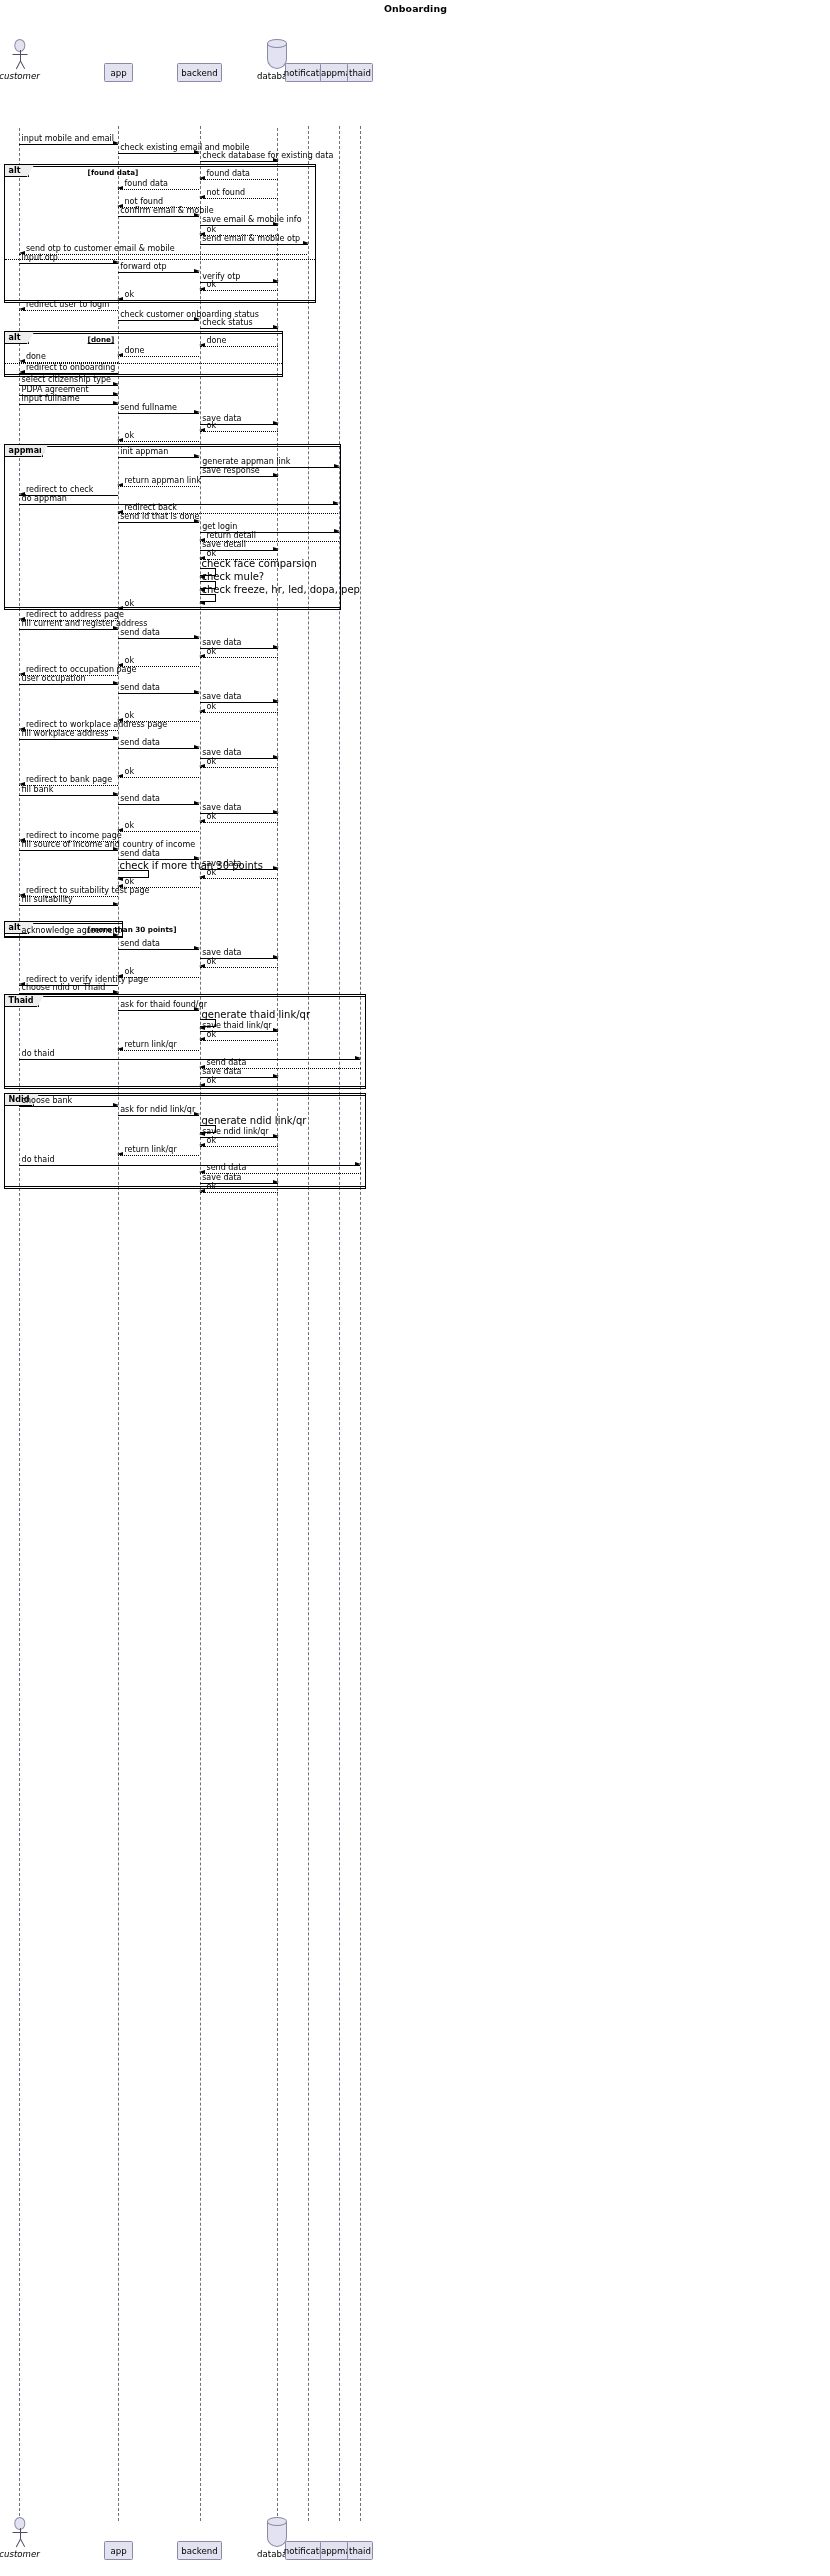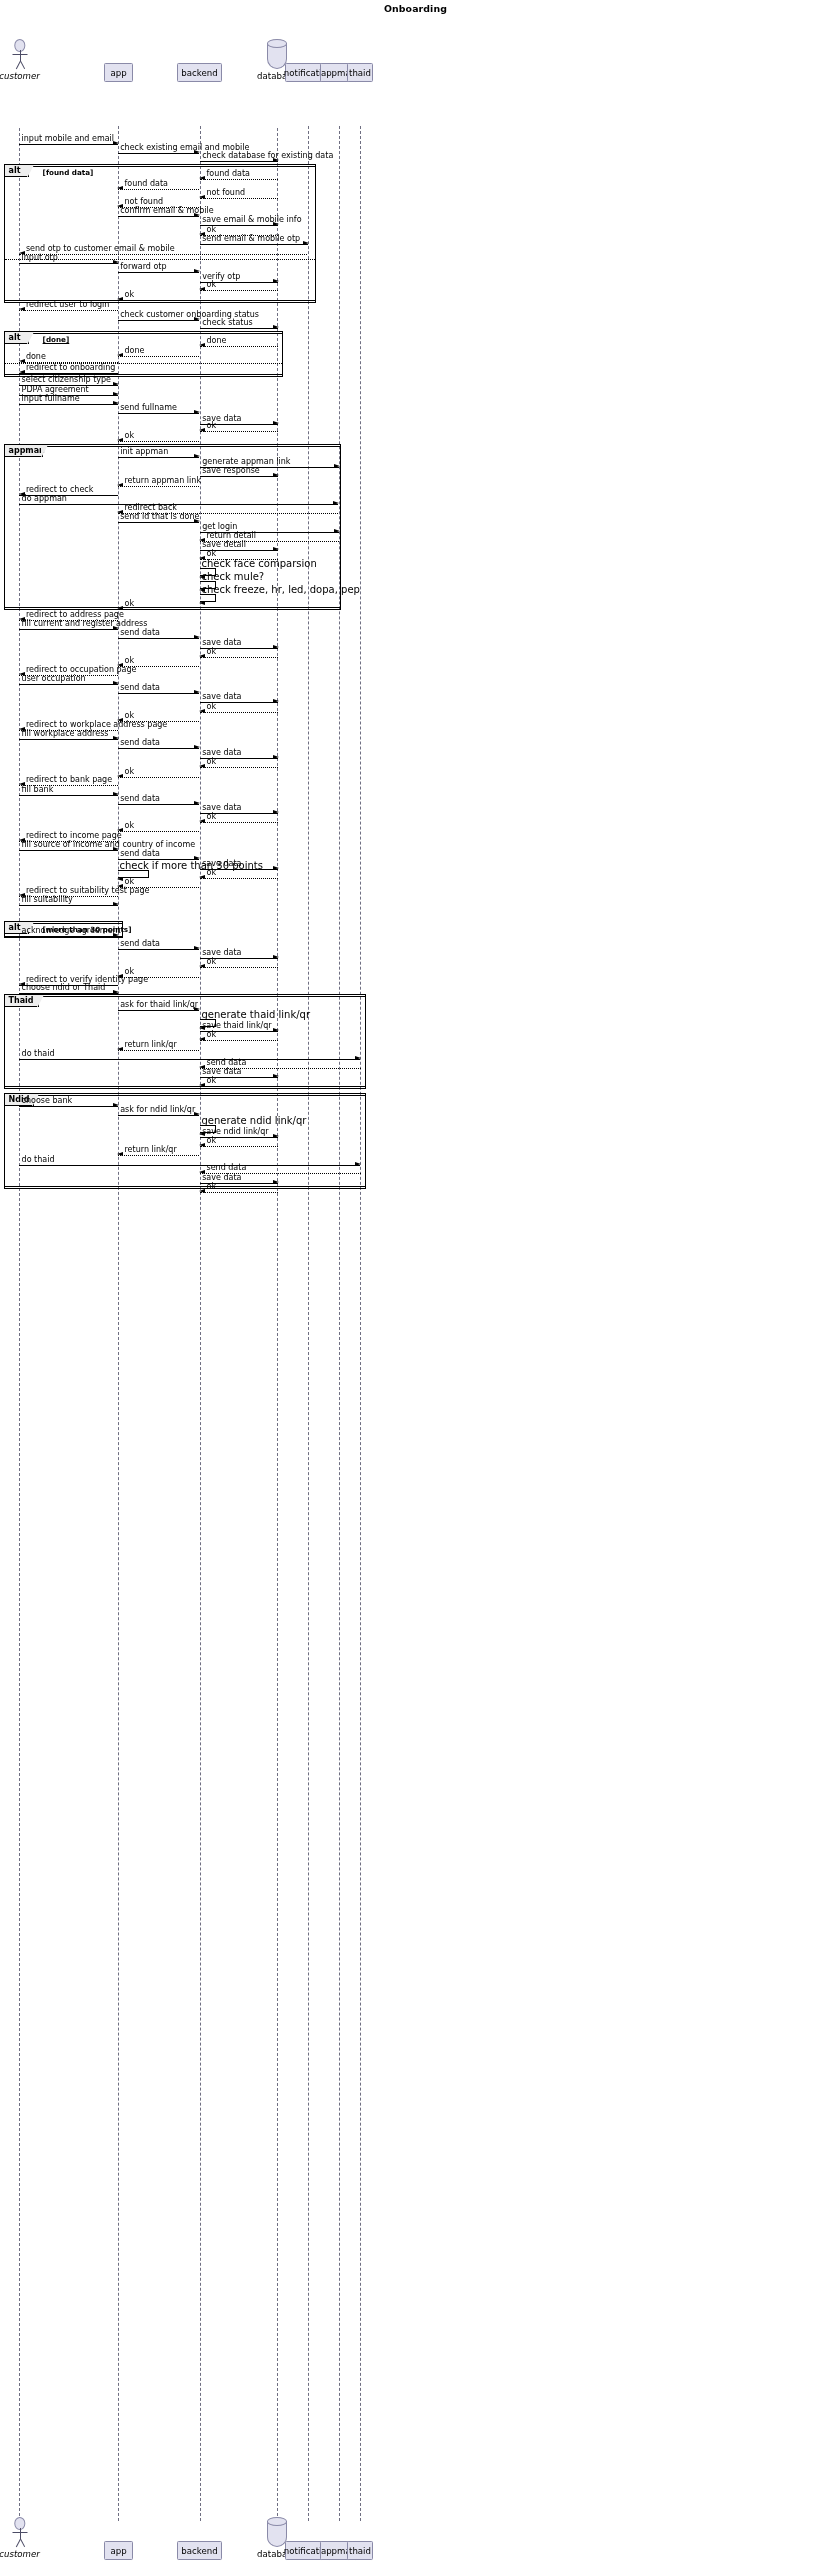--- a/index.html
+++ b/index.html
@@ -56,21 +56,21 @@
   .selfmsg .lbl{position:absolute;left:1.4px;top:-10px;font-size:10px;white-space:nowrap;color:#000;}
   .selfmsg .ahead{position:absolute;left:-0.7px;bottom:-2.9px;top:auto;
      border-top:2.9px solid transparent;border-bottom:2.9px solid transparent;border-right:6.5px solid #000;}
   
   .group{position:absolute;border:0.7px solid #000;box-sizing:border-box;background:transparent;}
   .group .gtab{position:absolute;left:-0.7px;top:-0.7px;height:12.2px;background:#EEEEEE;
       border:0.7px solid #000;box-sizing:border-box;display:flex;align-items:center;
       padding:0 3.6px;font-size:8px;font-weight:bold;color:#000;}
   .group .gtab .notch{position:absolute;right:-6.5px;top:-0.7px;width:0;height:0;
       border-top:13px solid #EEEEEE;border-right:7.2px solid transparent;}
-  .group .gcond{position:absolute;font-size:7.2px;font-weight:bold;color:#000;white-space:nowrap;}
+  .group .gcond{position:absolute;font-size:7.2px;font-weight:bold;color:#000;white-space:nowrap;margin-left:45px;}
   .group .divider{position:absolute;left:0;width:100%;height:0;border-top:0.7px dotted #000;}
   .group .topline{position:absolute;left:0;top:0.7px;width:100%;height:0;border-top:0.7px solid #000;}
   .group .botline{position:absolute;left:0;bottom:0.7px;width:100%;height:0;border-top:0.7px solid #000;}
 </style>
 </head>
 <body>
 
 <div id="canvas">
   <div id="title">Onboarding</div>
   <div id="layers">
@@ -583,21 +583,21 @@
         <div class="lbl">redirect to verify identity page</div>
       </div>
       <div class="msg solid r" style="left: 19.4px; top: 993px; width: 99px;">
         <div class="line"></div>
         <div class="ahead r"></div>
         <div class="lbl">choose ndid or Thaid</div>
       </div>
       <div class="msg solid r" style="left: 118px; top: 1010px; width: 81px;">
         <div class="line"></div>
         <div class="ahead r"></div>
-        <div class="lbl">ask for thaid link/qr</div>
+        <div class="lbl">ask for thaid found/qr</div>
       </div>
       <div class="msg solid r" style="left: 200px; top: 1031px; width: 78px;">
         <div class="line"></div>
         <div class="ahead r"></div>
         <div class="lbl">save thaid link/qr</div>
       </div>
       <div class="msg dotted l" style="left: 200px; top: 1040px; width: 78px;">
         <div class="line"></div>
         <div class="ahead l"></div>
         <div class="lbl">ok</div>

